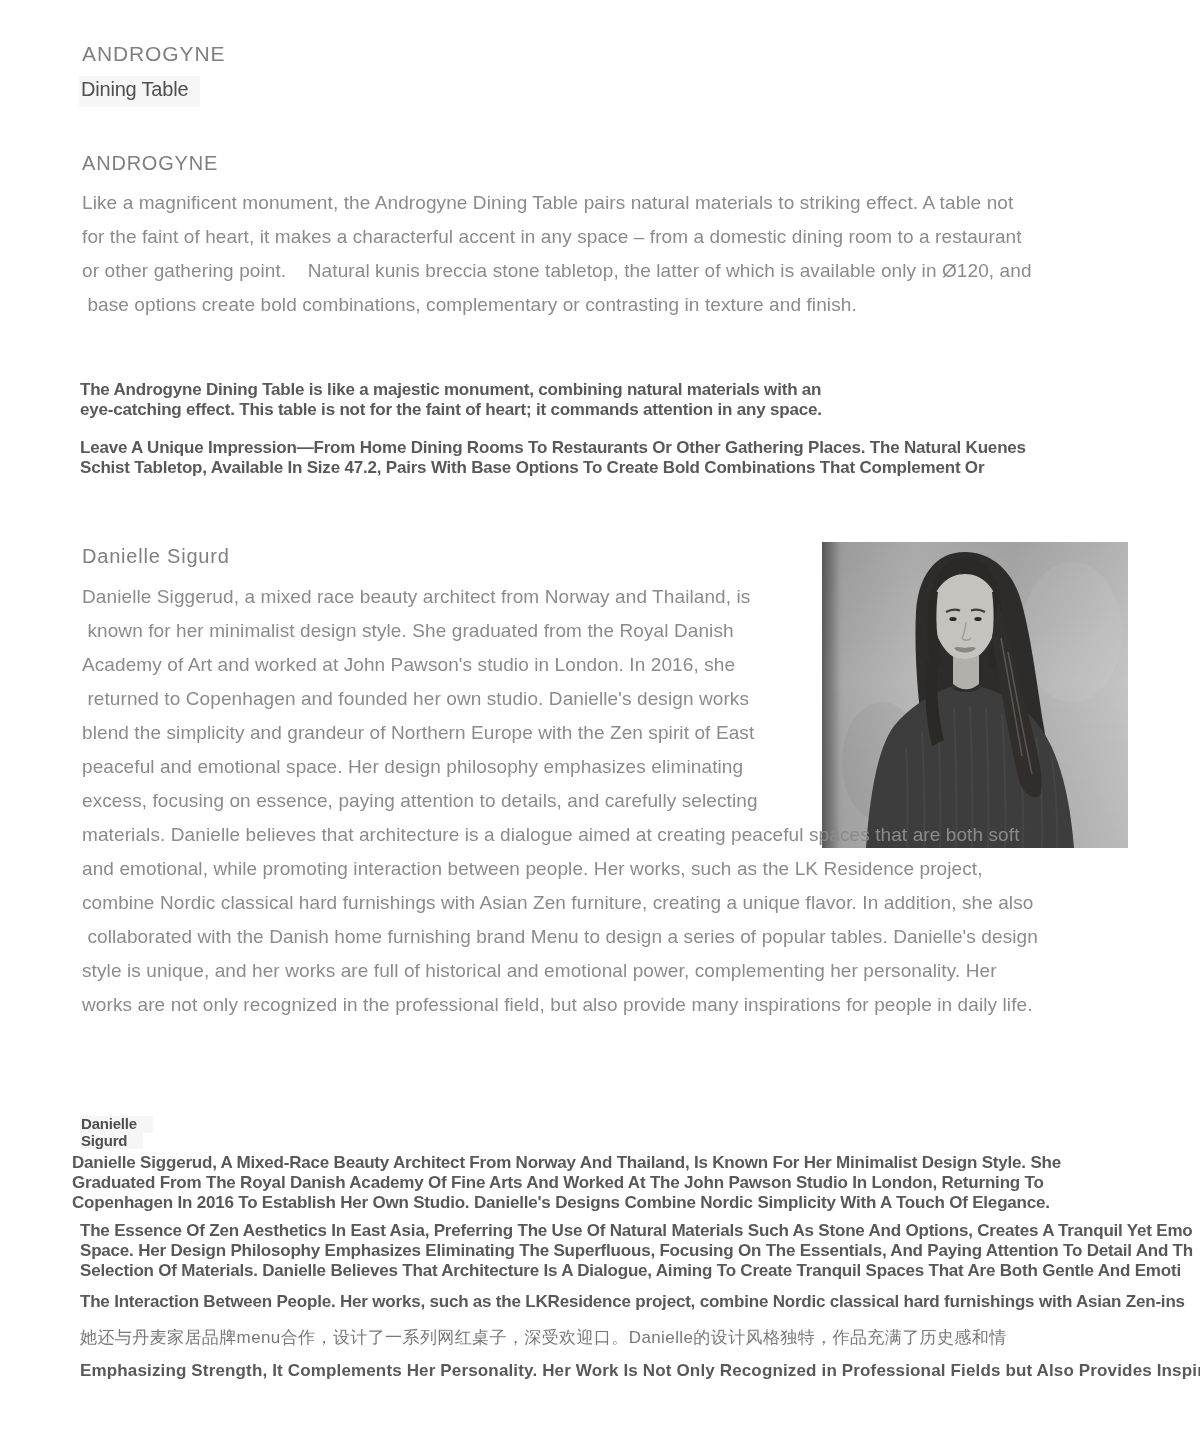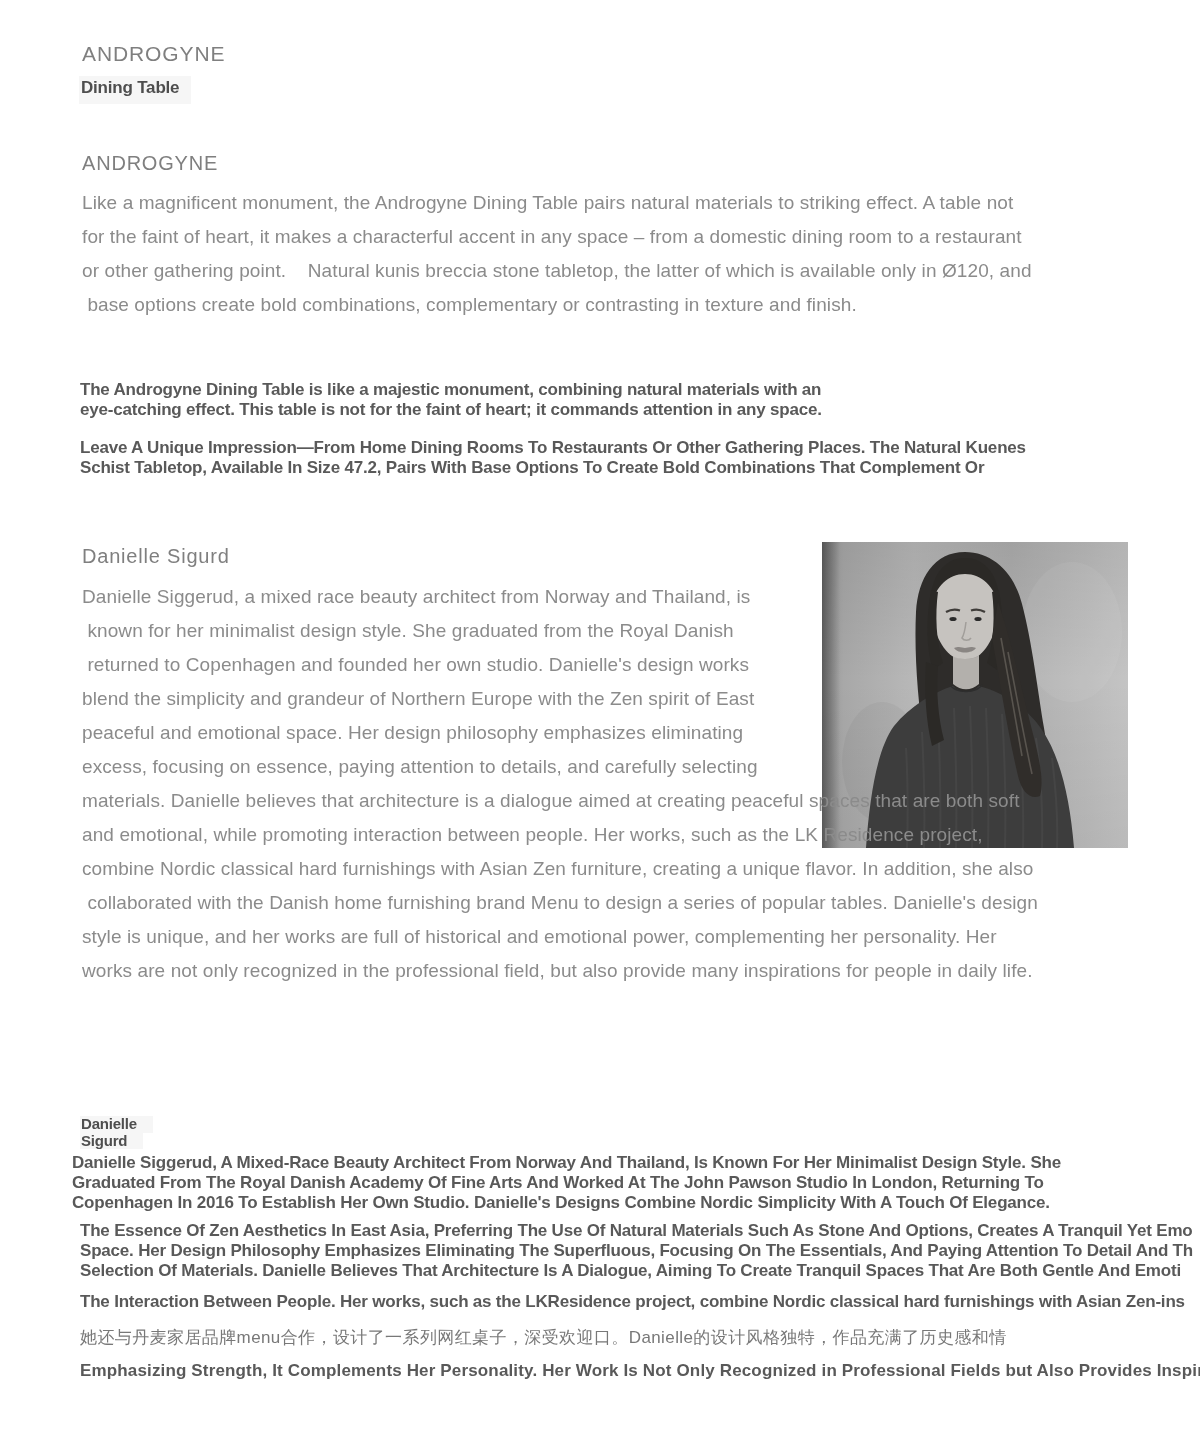--- a/index.html
+++ b/index.html
@@ -23,21 +23,21 @@
   
   .bold-para .line, .bold-single{
     white-space:pre;font-size:17px;line-height:20px;font-weight:700;
     letter-spacing:-0.2px;color:var(--bold_text,#595959);
   }
   #bold-a .line, #bold-b .line{line-height:19.5px;}
   .bold-single{display:block;}
   
   #brand-title{left:82px;top:42px;font-size:21px;color:var(--heading_text,#7f7f7f);letter-spacing:0.9px;white-space:pre;}
   #product-subtitle{
-    left:79px;top:76px;font-size:17px;font-weight:700;letter-spacing:-0.2px;
+    left:79px;top:76px;font-size:20px;font-weight:400;letter-spacing:-0.2px;
     color:var(--name_text,#555555);background:var(--highlight_bg,#f6f6f6);
     padding:2px 12px 6px 2px;white-space:pre;width:max-content;
   }
   #section-heading{left:82px;top:152px;}
   #intro-para{left:82px;top:186px;}
   #bold-a{left:80px;top:380px;}
   #bold-b{left:80px;top:438px;}
   #designer-heading{left:82px;top:545px;}
   #bio-para{left:82px;top:580px;}
   #designer-photo{left:822px;top:542px;width:306px;height:306px;margin:0;}
@@ -157,20 +157,21 @@
         <path d="M132,106 C138,104 140,106 143,106 C146,106 148,104 154,106 C150,112 136,112 132,106 Z" fill="#8a8683"></path>
       </g>
 
       <rect x="0" y="0" width="18" height="306" fill="url(#leftShade)"></rect>
     </svg>
   </figure>
 
   <div class="abs light" id="bio-para">
       <div class="line">Danielle Siggerud, a mixed race beauty architect from Norway and Thailand, is</div>
       <div class="line"> known for her minimalist design style. She graduated from the Royal Danish</div>
+      <div class="line">Academy of Art and worked at John Pawson's studio in London. In 2016, she</div>
       <div class="line"> returned to Copenhagen and founded her own studio. Danielle's design works</div>
       <div class="line">blend the simplicity and grandeur of Northern Europe with the Zen spirit of East</div>
       <div class="line">peaceful and emotional space. Her design philosophy emphasizes eliminating</div>
       <div class="line">excess, focusing on essence, paying attention to details, and carefully selecting</div>
       <div class="line">materials. Danielle believes that architecture is a dialogue aimed at creating peaceful spaces that are both soft</div>
       <div class="line">and emotional, while promoting interaction between people. Her works, such as the LK Residence project,</div>
       <div class="line">combine Nordic classical hard furnishings with Asian Zen furniture, creating a unique flavor. In addition, she also</div>
       <div class="line"> collaborated with the Danish home furnishing brand Menu to design a series of popular tables. Danielle's design</div>
       <div class="line">style is unique, and her works are full of historical and emotional power, complementing her personality. Her</div>
       <div class="line">works are not only recognized in the professional field, but also provide many inspirations for people in daily life.</div>

